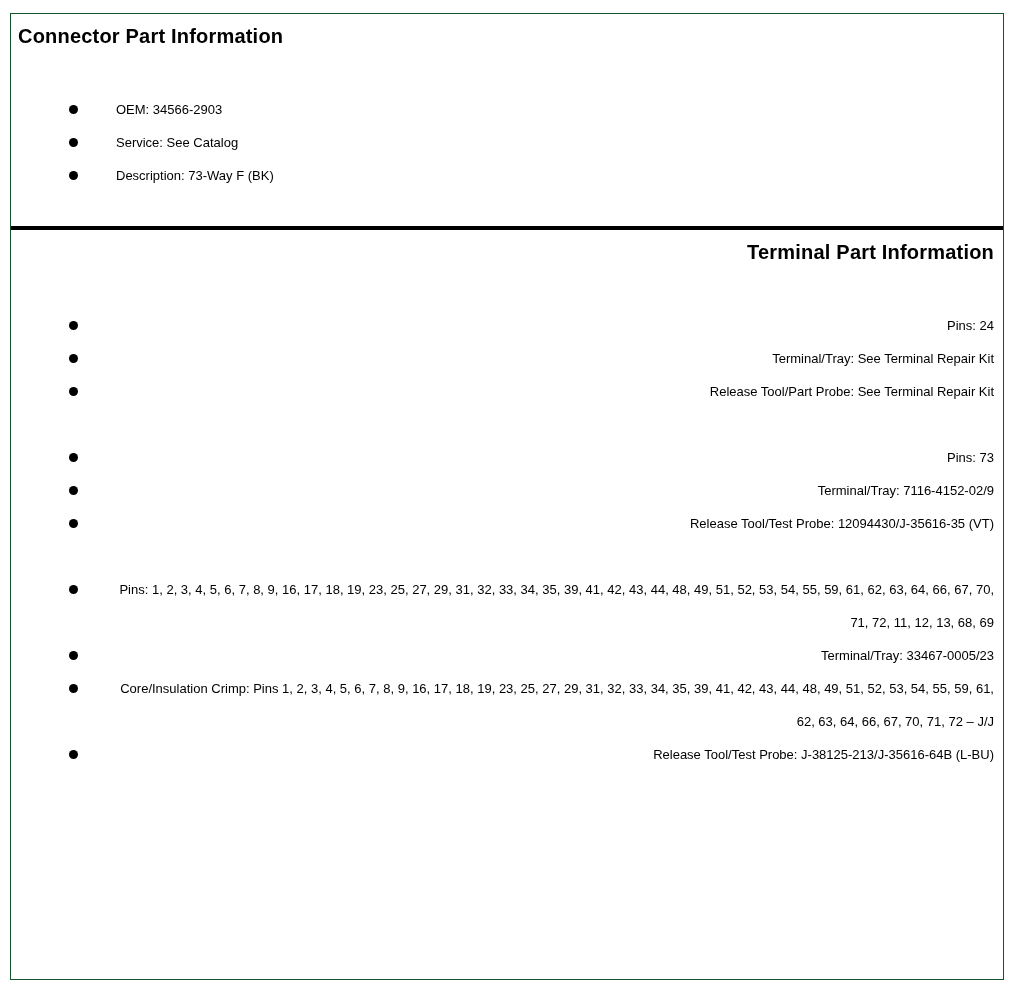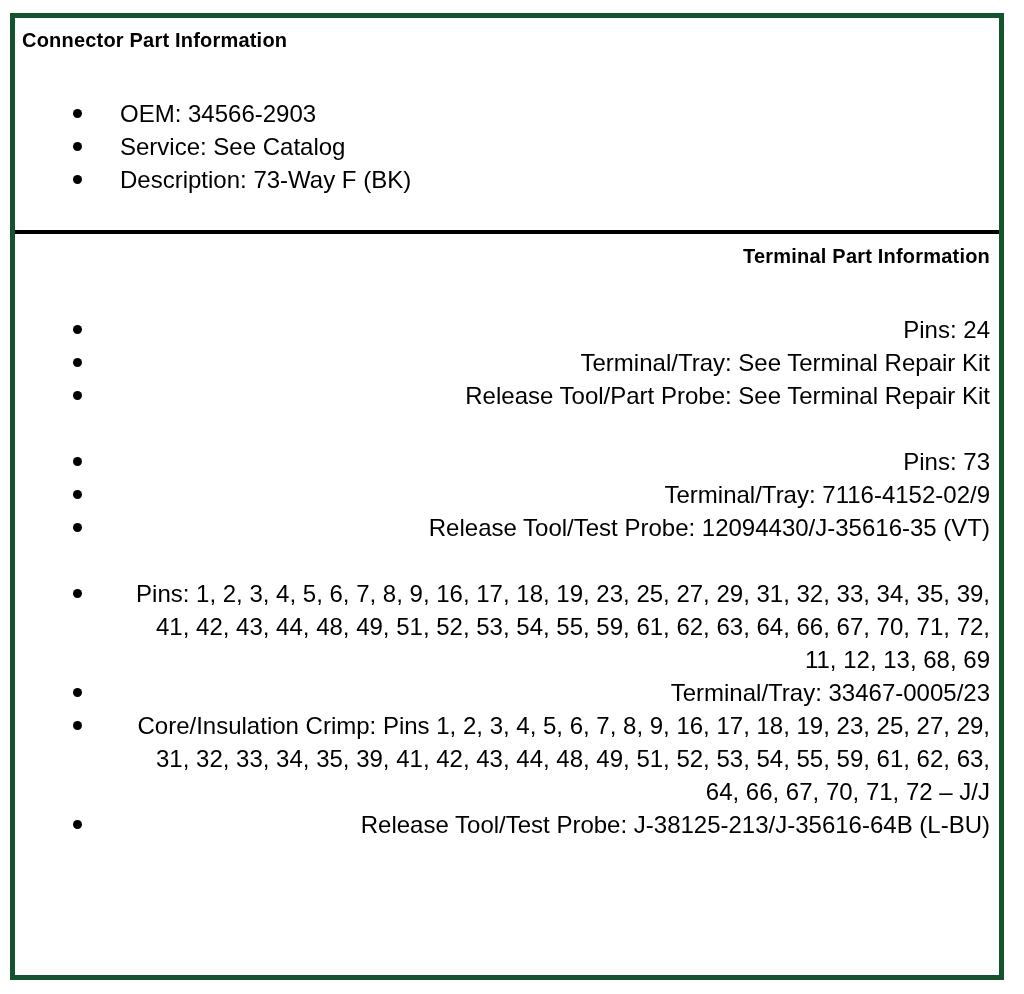--- a/index.html
+++ b/index.html
@@ -14,21 +14,21 @@
     font-family: "Liberation Sans", sans-serif;
     color: #000000;
   }
   .doc {
     position: absolute;
     left: 10px;
     top: 13px;
     width: 994px;
     height: 967px;
     box-sizing: border-box;
-    border: 5px solid #14532d;
+    border: 1px solid #14532d;
     background: #ffffff;
   }
   .sec {
     box-sizing: border-box;
     padding: 6px 9px 0 7px;
   }
   .sec-connector {
     height: 216px;
     border-bottom: 4px solid #000000;
   }
@@ -47,21 +47,21 @@
     list-style: none;
     margin: 40px 0 0 0;
     padding: 0;
   }
   ul.group + ul.group {
     margin-top: 33px;
   }
   ul.group li {
     position: relative;
     padding-left: 98px;
-    font-size: 24px;
+    font-size: 13px;
     line-height: 33px;
   }
   ul.group li::before {
     content: "";
     position: absolute;
     left: 51px;
     top: 12px;
     width: 9px;
     height: 9px;
     border-radius: 50%;

